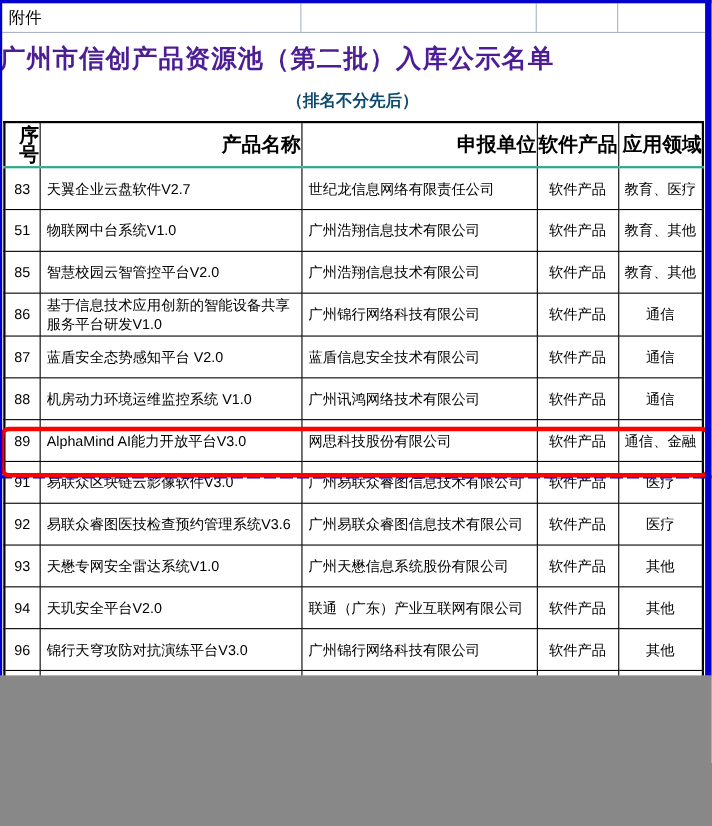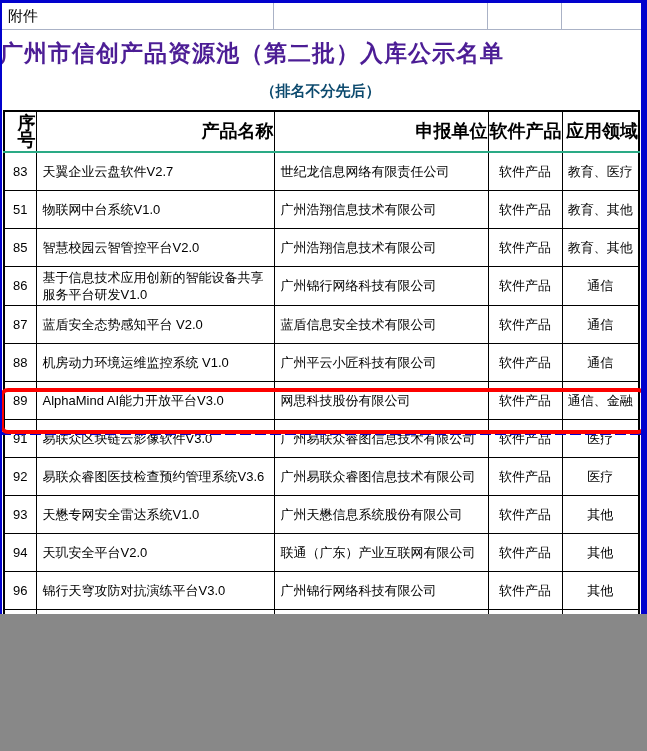--- a/index.html
+++ b/index.html
@@ -139,21 +139,21 @@
       <td class="no">87</td>
       <td class="product">蓝盾安全态势感知平台 V2.0</td>
       <td class="company">蓝盾信息安全技术有限公司</td>
       <td class="direction">软件产品</td>
       <td class="field">通信</td>
     </tr>
 
     <tr>
       <td class="no">88</td>
       <td class="product">机房动力环境运维监控系统 V1.0</td>
-      <td class="company">广州平云小匠科技有限公司</td>
+      <td class="company">广州讯鸿网络技术有限公司</td>
       <td class="direction">软件产品</td>
       <td class="field">通信</td>
     </tr>
 
     <tr>
       <td class="no">89</td>
       <td class="product">AlphaMind AI能力开放平台V3.0</td>
       <td class="company">网思科技股份有限公司</td>
       <td class="direction">软件产品</td>
       <td class="field">通信、金融</td>

